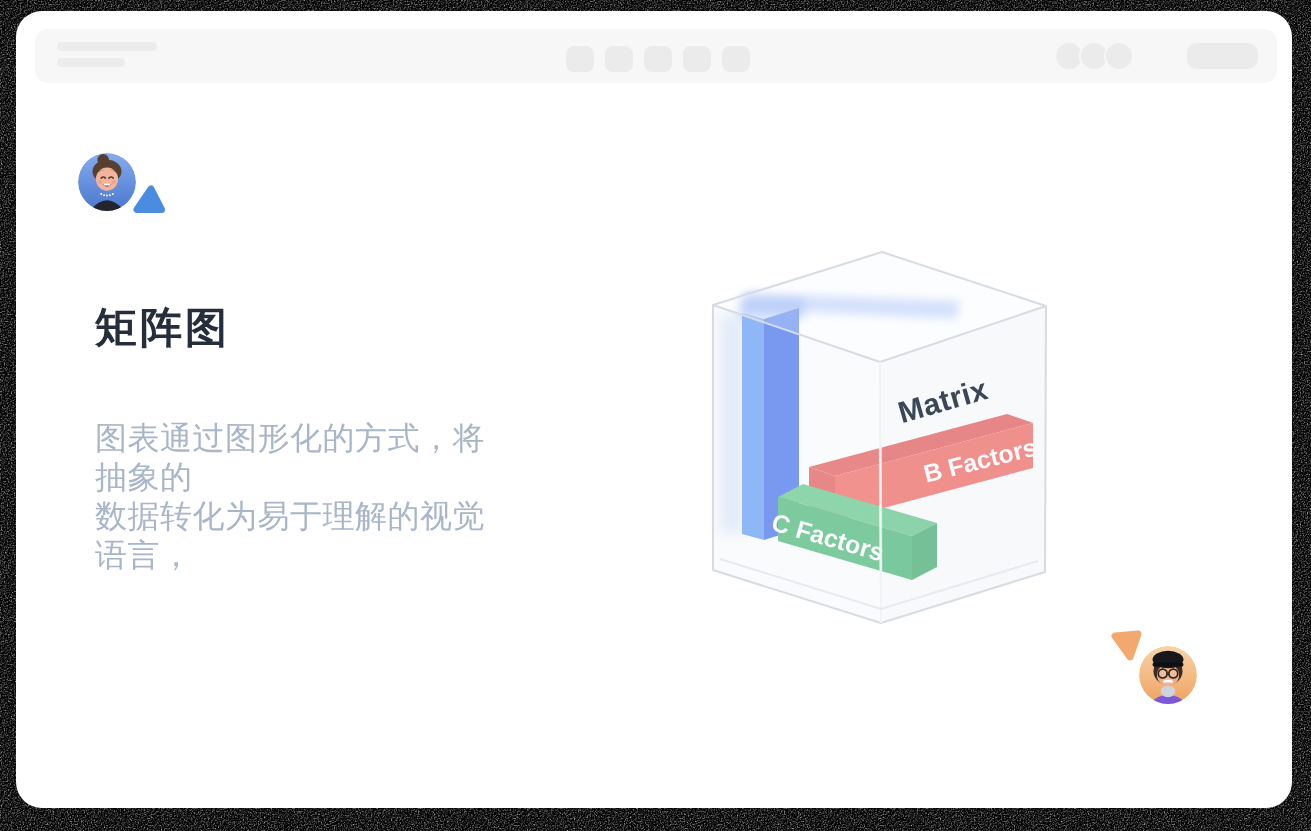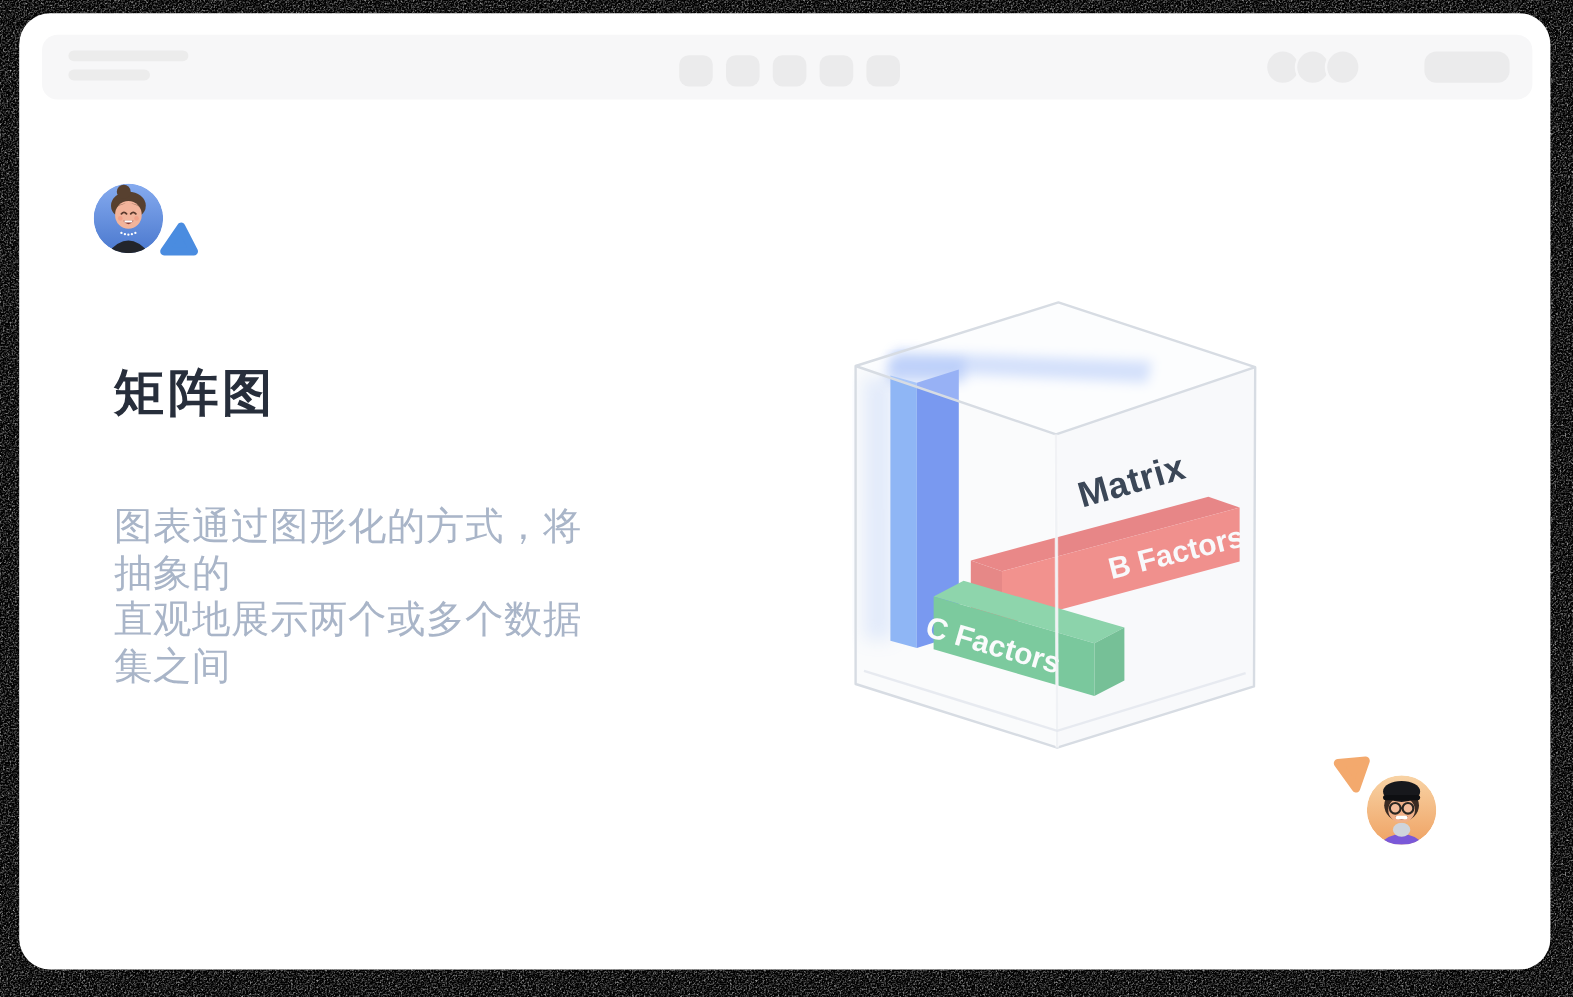--- a/index.html
+++ b/index.html
@@ -82,21 +82,21 @@
       <circle cx="36" cy="42.5" r="1" fill="#fff"></circle>
     </svg>
   </div>
   <svg class="cursor cur1" width="40" height="36">
     <path d="M23,9 L9,29.5 L33.5,29.5 Z" stroke="#4a8ce0" fill="#4a8ce0" stroke-width="7" stroke-linejoin="round"></path>
   </svg>
 
   <div class="title">矩阵图</div>
   <div class="desc">
     <div>图表通过图形化的方式，将抽象的</div>
-    <div>直观地展示两个或多个数据集之间</div>
+    <div>数据转化为易于理解的视觉语言，</div>
   </div>
 
   <svg class="cube" width="370" height="400" viewBox="0 0 370 400">
     <defs>
       <filter id="blur5" x="-40%" y="-40%" width="180%" height="180%">
           <feGaussianBlur stdDeviation="5"></feGaussianBlur>
         </filter>
       <filter id="blur7" x="-40%" y="-40%" width="180%" height="180%">
           <feGaussianBlur stdDeviation="7"></feGaussianBlur>
         </filter>

